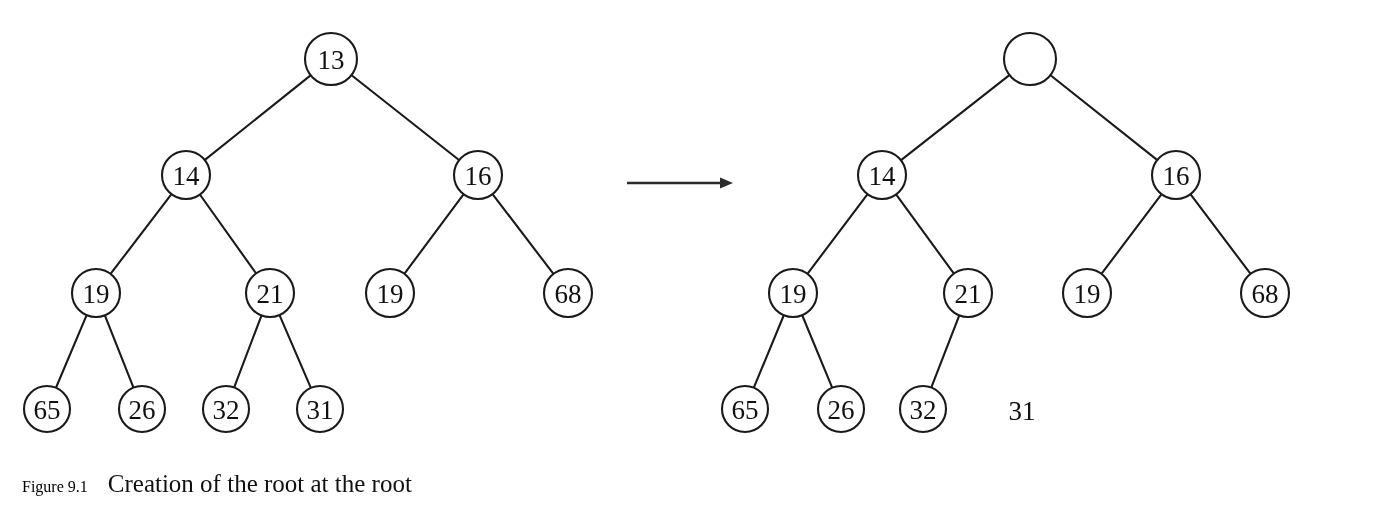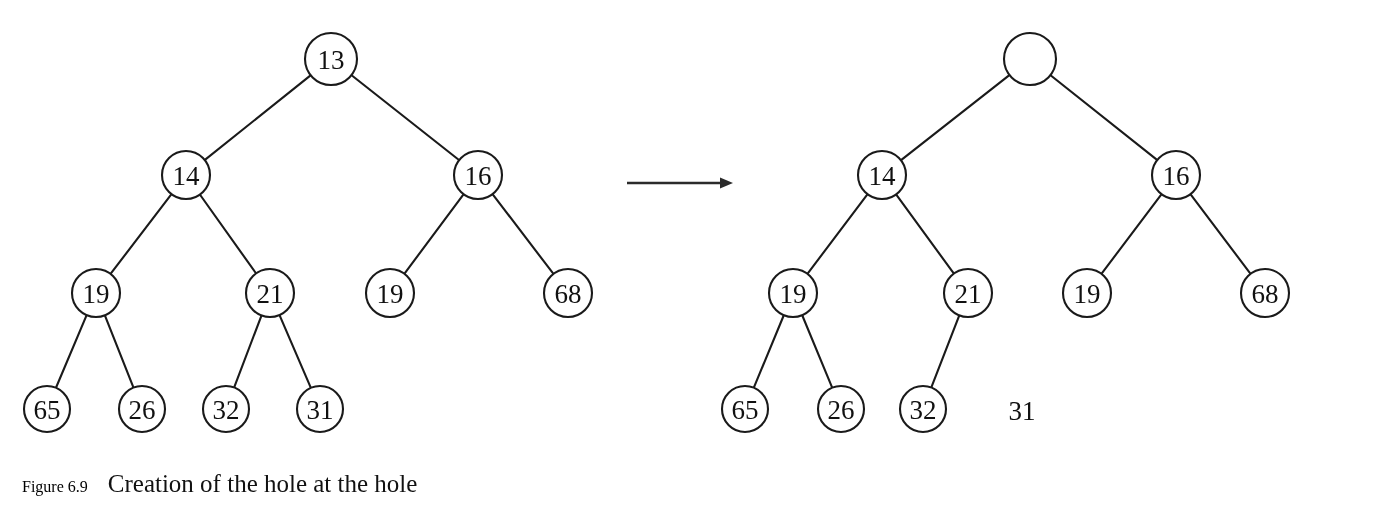--- a/index.html
+++ b/index.html
@@ -194,15 +194,15 @@
   <g id="detached-nodes">
       <text x="1022" y="411" class="detached-label">31</text>
     </g>
   <g id="arrow-group">
       <line x1="627" y1="183" x2="722" y2="183" class="transform-arrow-line"></line>
       <polygon points="733,183 720,177.5 720,188.5" class="transform-arrow-head"></polygon>
     </g>
 </svg>
 
 <div id="caption">
-  <span>Figure 6.9</span>
-  <span id="caption-text">Creation of the hole at the hole</span>
+  <span>Figure 9.1</span>
+  <span id="caption-text">Creation of the root at the root</span>
 </div>
 
 </body></html>

